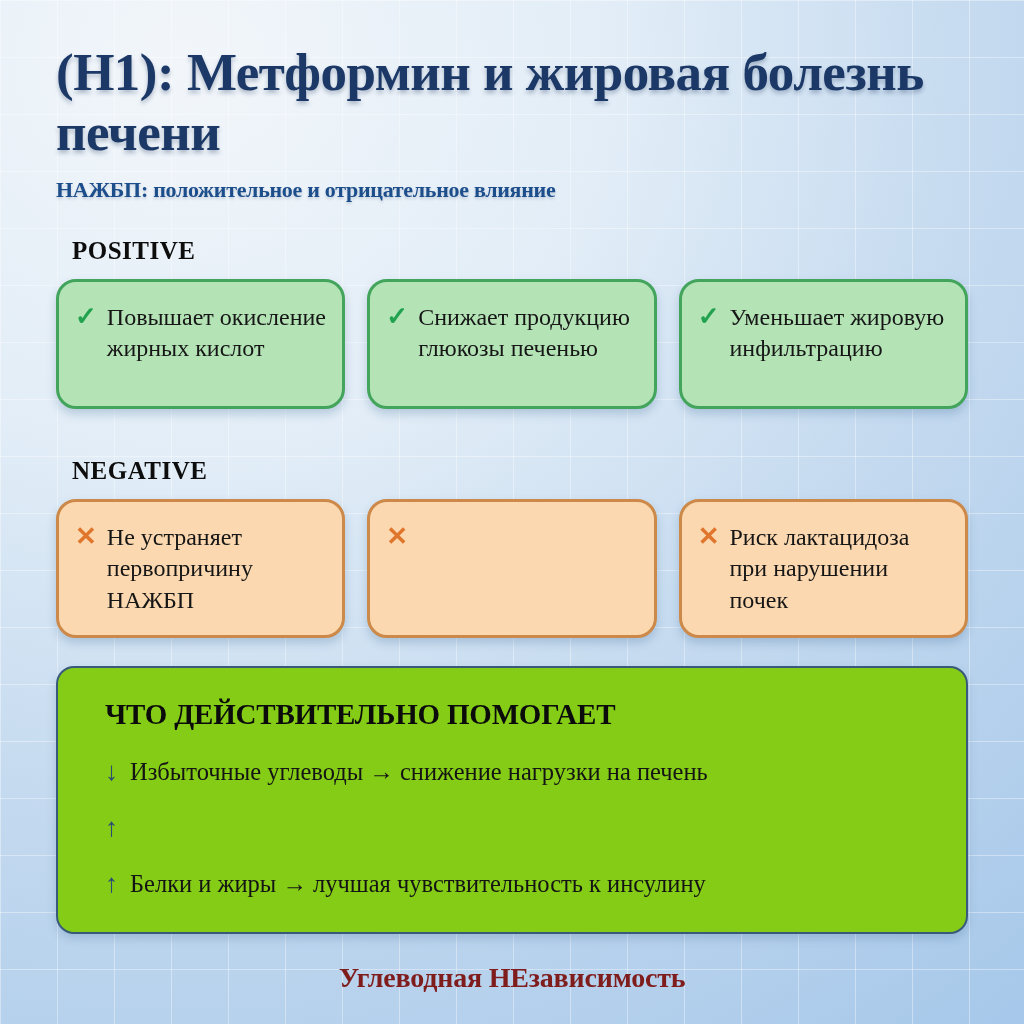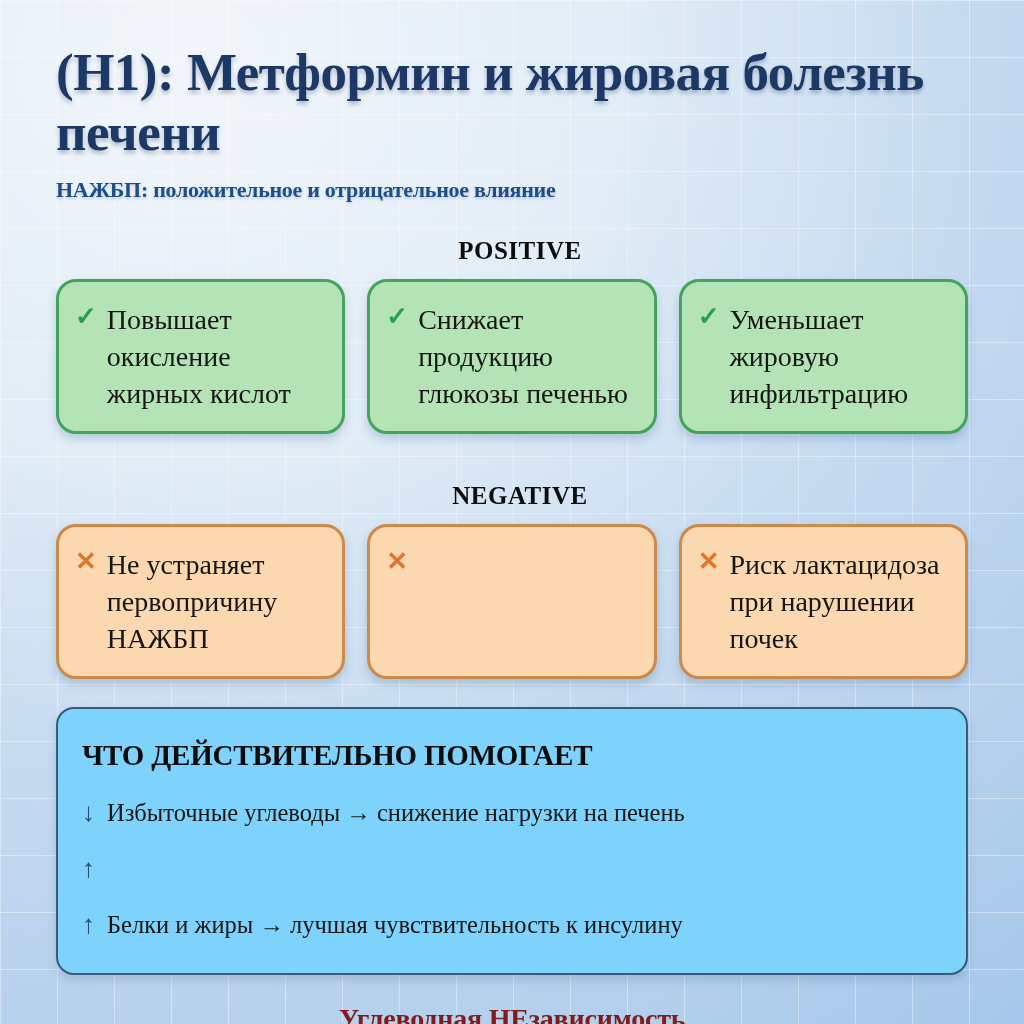--- a/index.html
+++ b/index.html
@@ -37,21 +37,20 @@
     font-weight: 700;
     letter-spacing: -0.3px;
     text-shadow: 0 2px 3px rgba(23,45,85,0.18);
   }
   .section-label {
     margin: 34px 0 0 16px;
     color: #0d0d0d;
     font-size: 25px;
     font-weight: 800;
     letter-spacing: 0.5px;
-    text-align: center;
   }
   .section-label.negative { margin-top: 48px; }
   .cards-row {
     margin-top: 14px;
     display: grid;
     grid-template-columns: repeat(3, 1fr);
     gap: 22px;
   }
   .card {
     border-radius: 20px;
@@ -66,31 +65,31 @@
   .card.orange { background: #fbd8af; border: 3px solid #cc8949; }
   .mark {
     font-size: 26px;
     font-weight: 700;
     line-height: 1.15;
     flex: 0 0 auto;
   }
   .mark.check { color: #22a24f; }
   .mark.cross { color: #e0752c; }
   .card-text {
-    font-size: 28px;
+    font-size: 24px;
     font-weight: 500;
     line-height: 1.32;
     color: #161616;
   }
   .helps-card {
     margin-top: 28px;
-    background: #7dd3fc;
+    background: #84cc16;
     border: 2.5px solid #3a5a7c;
     border-radius: 18px;
-    padding: 30px 32px 32px 24px;
+    padding: 30px 32px 32px 47px;
     box-shadow: 0 5px 10px rgba(70,110,150,0.25);
   }
   .helps-title {
     color: #0b0b0b;
     font-size: 29px;
     font-weight: 800;
     letter-spacing: -0.2px;
   }
   .help-row {
     display: flex;

